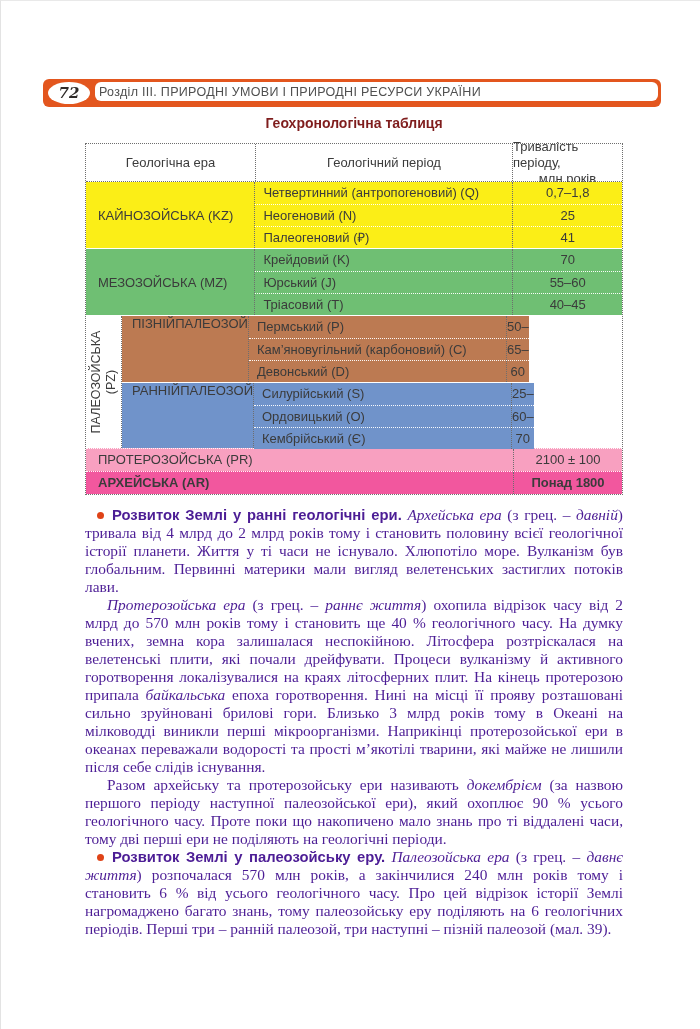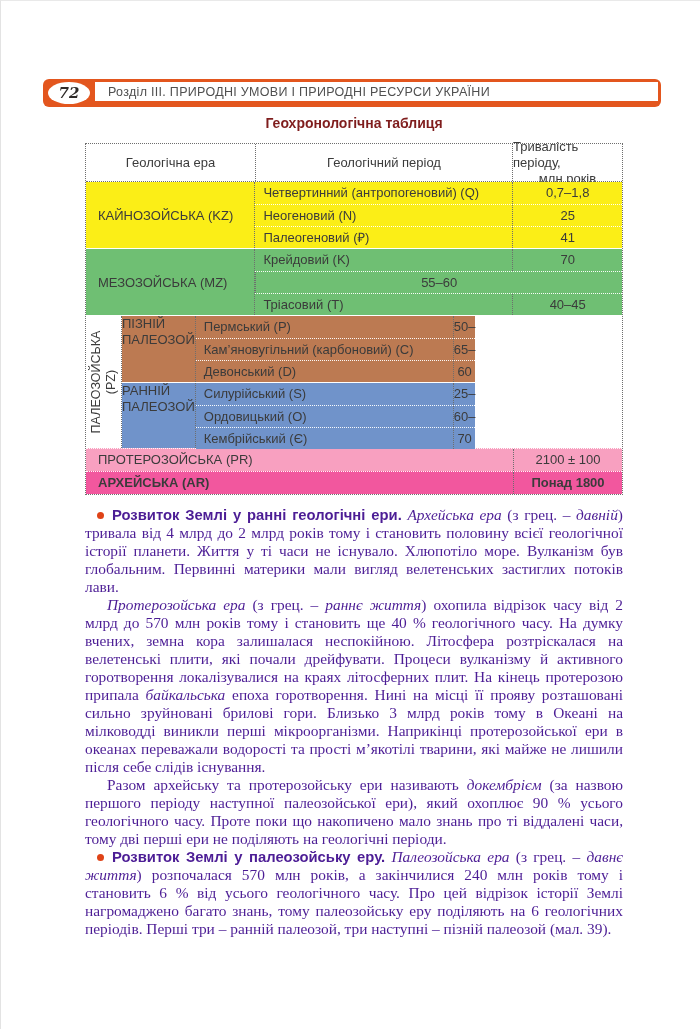--- a/index.html
+++ b/index.html
@@ -9,21 +9,21 @@
           border-left:1px solid #e3e3e3; border-top:1px solid #e9e9e9; }
 
   
   .runhead { position:absolute; left:42px; top:78px; width:618px; height:28px;
              background:#e3561e; border-radius:6px; }
   .pagenum-badge { position:absolute; left:5px; top:3px; width:42px; height:22px;
              background:#fff; border-radius:50%; display:flex; align-items:center; justify-content:center; }
   .pagenum-badge span { font-family:"DejaVu Serif", serif; font-weight:bold; font-style:italic;
              font-size:15px; color:#2e2a28; }
   .runhead-inner { position:absolute; left:52px; top:3px; right:3px; bottom:6px;
-             background:#fff; border-radius:0; display:flex; align-items:center; padding-left:13px; }
+             background:#fff; border-radius:6px; display:flex; align-items:center; padding-left:4px; }
   .runhead-inner span { font-size:12.5px; color:#4f4f4f; letter-spacing:.3px; }
 
   
   .tbl-title { position:absolute; left:84px; top:114px; width:538px; text-align:center;
              font-weight:bold; font-size:14px; color:#7f1d1d; }
   .gt { position:absolute; left:84px; top:142px; width:538px;
              border:1px dotted #6e6e6e; font-size:13px; color:#3b3b3b; }
   .hdr-row { display:flex; height:38px; border-bottom:1px dotted #6e6e6e; background:#fff; }
   .h-era    { width:170px; border-right:1px dotted #6e6e6e; display:flex; align-items:center; justify-content:center; }
   .h-period { width:257px; border-right:1px dotted #6e6e6e; display:flex; align-items:center; justify-content:center; }
@@ -40,22 +40,22 @@
   .pdur  { flex:1; text-align:center; line-height:21px; border-left:1px dotted #6e6e6e; }
 
   .paleo { display:flex; }
   .vert-cell { width:36px; background:#fff; border-right:1px dotted #6e6e6e; position:relative; }
   .vert-text { position:absolute; left:50%; top:50%;
                transform:translate(-50%,-50%) rotate(-90deg);
                white-space:nowrap; text-align:center; line-height:15px; font-size:12.5px; }
   .sub-col { width:134px; display:flex; flex-direction:column; }
   .sub-block { display:flex; height:66px; }
   .sub-block + .sub-block { border-top:1px dotted rgba(255,255,255,.95); }
-  .subera-cell { width:134px; display:flex; flex-direction:column; justify-content:flex-start;
-                 border-right:1px dotted #6e6e6e; line-height:16px; }
+  .subera-cell { width:134px; display:flex; flex-direction:row; justify-content:center;
+                 padding-left:10px; border-right:1px dotted #6e6e6e; line-height:16px; }
   .paleo .periods { width:368px; }
 
   .bottom-row { display:flex; height:23px; }
   .b-name { width:427px; line-height:22px; padding-left:12px; }
   .b-dur  { flex:1; text-align:center; line-height:22px; border-left:1px dotted #6e6e6e; }
 
   .bg-yellow { background:#fbee17; }
   .bg-green  { background:#6fbf73; }
   .bg-brown  { background:#bc7a52; }
   .bg-blue   { background:#7093ca; }
@@ -119,20 +119,21 @@
     </div>
 
     <div class="era-block">
       <div class="era-cell bg-green">МЕЗОЗОЙСЬКА (MZ)</div>
       <div class="periods">
         <div class="prow bg-green">
           <div class="pname">Крейдовий (K)</div>
           <div class="pdur">70</div>
         </div>
         <div class="prow bg-green">
+          <div class="pname">Юрський (J)</div>
           <div class="pdur">55–60</div>
         </div>
         <div class="prow bg-green">
           <div class="pname">Тріасовий (T)</div>
           <div class="pdur">40–45</div>
         </div>
       </div>
     </div>
 
     <div class="era-block paleo">

